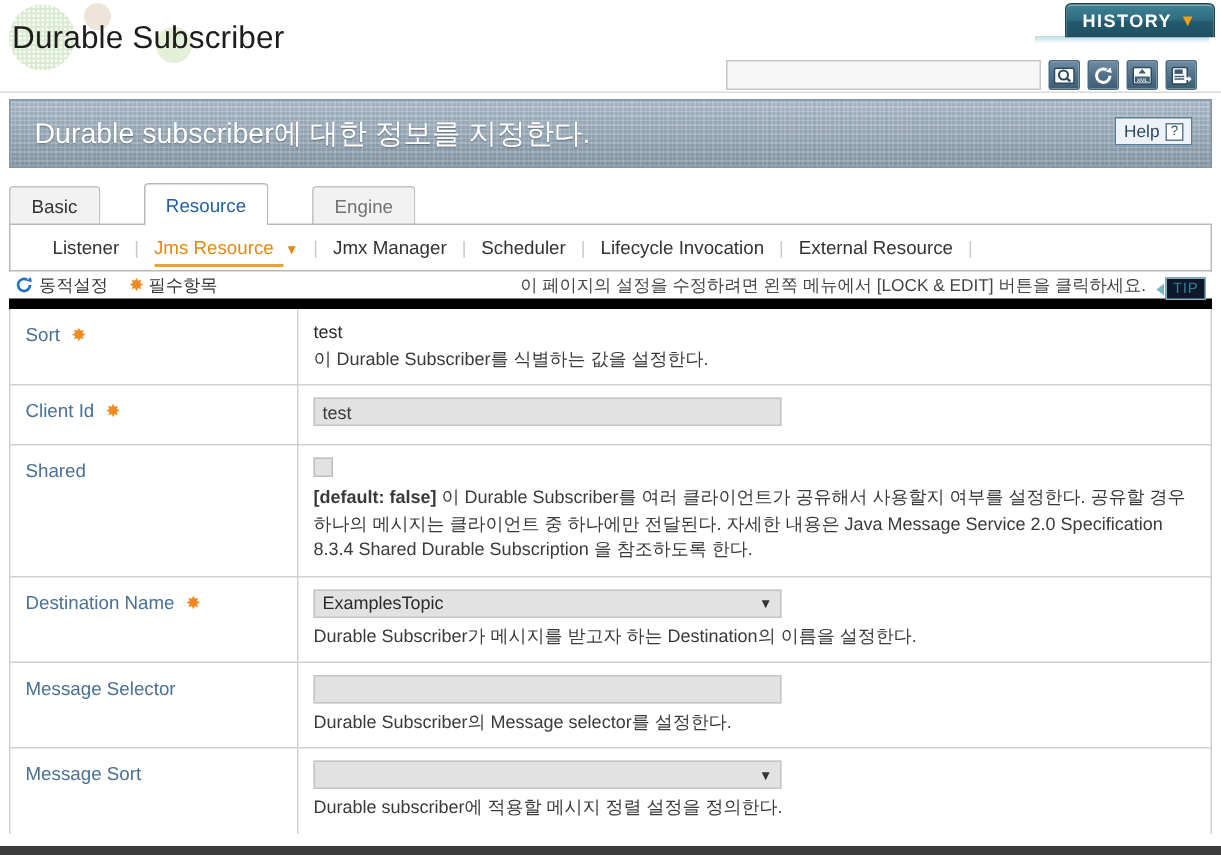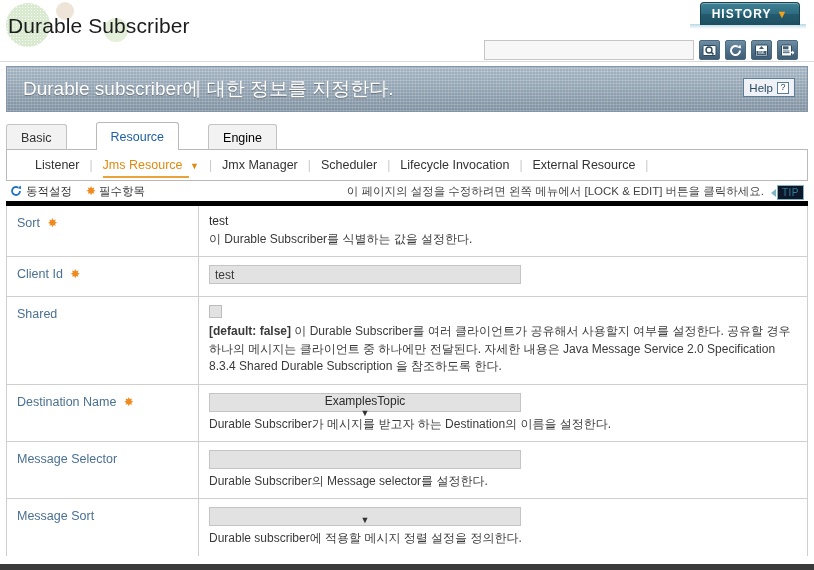--- a/index.html
+++ b/index.html
@@ -32,21 +32,21 @@
   .deco-dot3 { left: 104px; top: 18px; width: 24px; height: 24px; background:#e4efd9; }
 
   .page-title {
     position: absolute; left: 8px; top: 14px;
     font-size: 21px; color: #1c1c1c; letter-spacing: .1px;
     white-space: nowrap;
   }
 
   
   .history-tab {
-    position: absolute; right: 14px; top: 2px;
+    position: absolute; right: 4px; top: 2px;
     width: 100px; height: 23px;
     background: linear-gradient(to bottom, #3f8296 0%, #2e6b80 48%, #245a6d 52%, #1d4f61 100%);
     border: 1px solid #19434f;
     border-bottom: none;
     border-radius: 4px 4px 0 0;
     color: #ffffff;
     font-size: 12px; font-weight: bold; letter-spacing: 1px;
     display: flex; align-items: center; justify-content: center; gap: 5px;
     box-shadow: inset 0 1px 0 rgba(255,255,255,.35);
     cursor: pointer;
@@ -119,21 +119,21 @@
     display: flex; align-items: flex-end; gap: 28px;
   }
   .tab {
     height: 26px;
     padding: 0 14px;
     display:flex; align-items:center;
     font-size: 12.5px;
     border: 1px solid #c3c3c3;
     border-bottom: none;
     background: #f2f2f2;
-    color: #000000;
+    color: #737373;
     border-radius: 3px 3px 0 0;
     margin-right: 1px;
     cursor: pointer;
   }
   .tab.first { color: #333333; }
   .tab.active {
     background: #ffffff;
     height: 28px;
     font-weight: normal;
     color: #1f5fa8;
@@ -165,21 +165,21 @@
     height: 2px; background:#e8a33d;
   }
   .sn-caret { color:#e08a12; font-size: 9px; margin-left: 4px; }
   .subnav-sep { color:#c9c9c9; font-size: 12px; }
 
   
   .tiprow {
     margin: 0 6px;
     height: 25px;
     display:flex; align-items:center;
-    border-bottom: 5px solid #000000;
+    border-bottom: 7px solid #000000;
     position: relative;
     background:#fff;
   }
   .dyn-icon {
     width: 12px; height: 12px; margin-left: 4px; margin-right: 4px;
     display:inline-flex; align-items:center; justify-content:center;
   }
   .tiprow-label { font-size: 11.5px; color:#333; margin-right: 14px; }
   .req-star { color:#f08a1e; font-size: 12px; margin-right: 3px; }
   .tip-note {
@@ -243,21 +243,20 @@
     background:#e2e2e2; border:1px solid #bdbdbd;
     margin-bottom: 5px;
   }
   .sel-disabled {
     width: 312px; height: 19px;
     background:#e2e2e2; border:1px solid #c4c4c4;
     font-size: 12px; color:#2b2b2b;
     padding: 0 5px;
     display:flex; align-items:center; justify-content:space-between;
     margin-bottom: 4px;
-    flex-direction: column;
   }
   .sel-caret { font-size: 9px; color:#333; }
 
   .bottom-bar {
     position:absolute; left:0; right:0; bottom:0;
     height: 6px; background:#3b3b3b;
   }
 </style>
 </head>
 <body>

